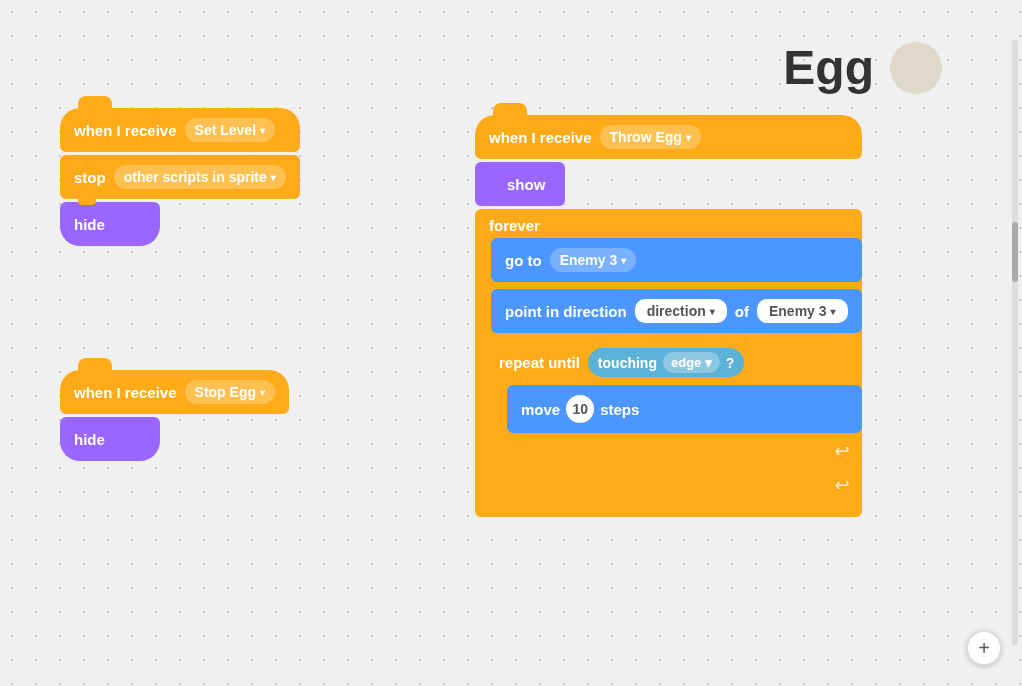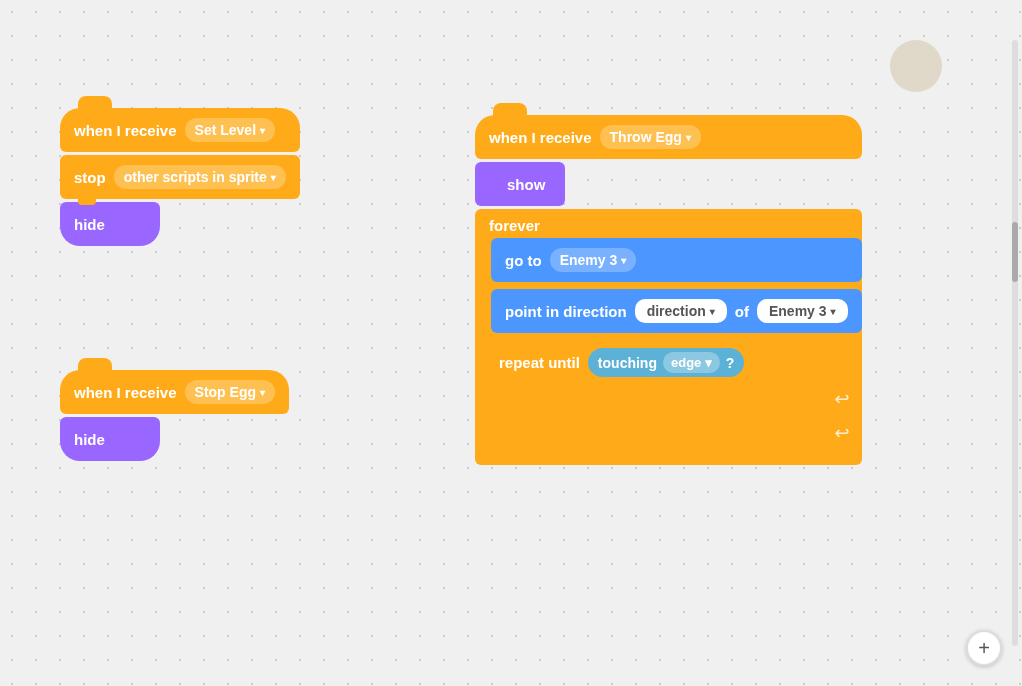--- a/index.html
+++ b/index.html
@@ -207,20 +207,21 @@
       background: inherit;
       border-radius: 8px 8px 0 0;
     }
   </style>
 </head>
 <body>
 
 <div class="canvas">
 
   <div class="title-area">
+    <span class="sprite-title">Egg</span>
     <div class="sprite-thumb"></div>
   </div>
 
   <div class="scrollbar">
     <div class="scrollbar-thumb"></div>
   </div>
 
   <div class="block-group group1">
     <div class="block-stack">
 
@@ -317,20 +318,30 @@
               <div style="background:#5cb1d6; border-radius:20px; padding:4px 10px; display:flex; align-items:center; gap:6px; font-size:14px; font-weight:600; color:white;">
                 <span>touching</span>
                 <div style="background:rgba(255,255,255,0.3); border-radius:20px; padding:3px 8px; display:flex; align-items:center; gap:4px; color:white; font-size:13px;">
                   <span>edge</span>
                   <span>▾</span>
                 </div>
                 <span>?</span>
               </div>
             </div>
 
+            <div style="margin-left:16px; padding-bottom:4px;">
+
+              <div class="block blue" style="border-radius:6px; gap:6px;">
+                <span>move</span>
+                <div class="value-bubble">
+                  <span>10</span>
+                </div>
+                <span>steps</span>
+              </div>
+            </div>
 
             <div style="height:28px; background:#ffab19; border-radius:0 0 6px 6px; display:flex; align-items:center; justify-content:flex-end; padding-right:12px;">
               <span style="color:rgba(255,255,255,0.8); font-size:18px;">↩</span>
             </div>
           </div>
 
         </div>
 
         <div style="height:32px; background:#ffab19; border-radius:0 0 6px 6px; display:flex; align-items:center; justify-content:flex-end; padding-right:12px;">
           <span style="color:rgba(255,255,255,0.8); font-size:18px;">↩</span>

